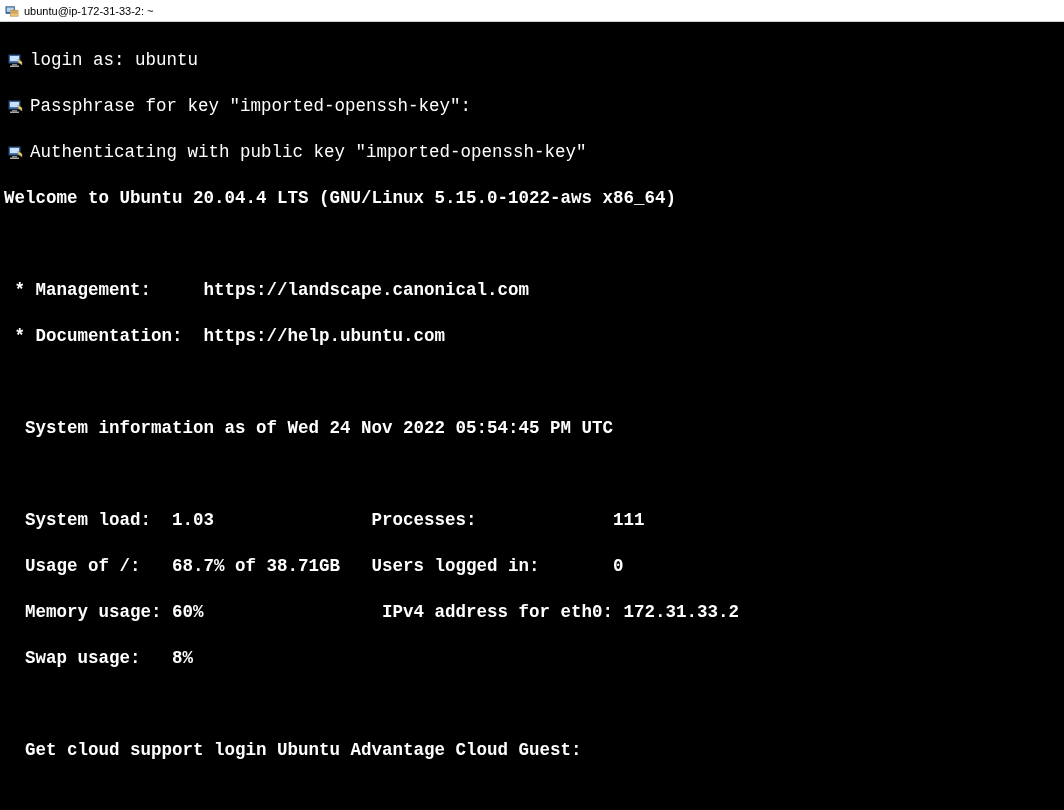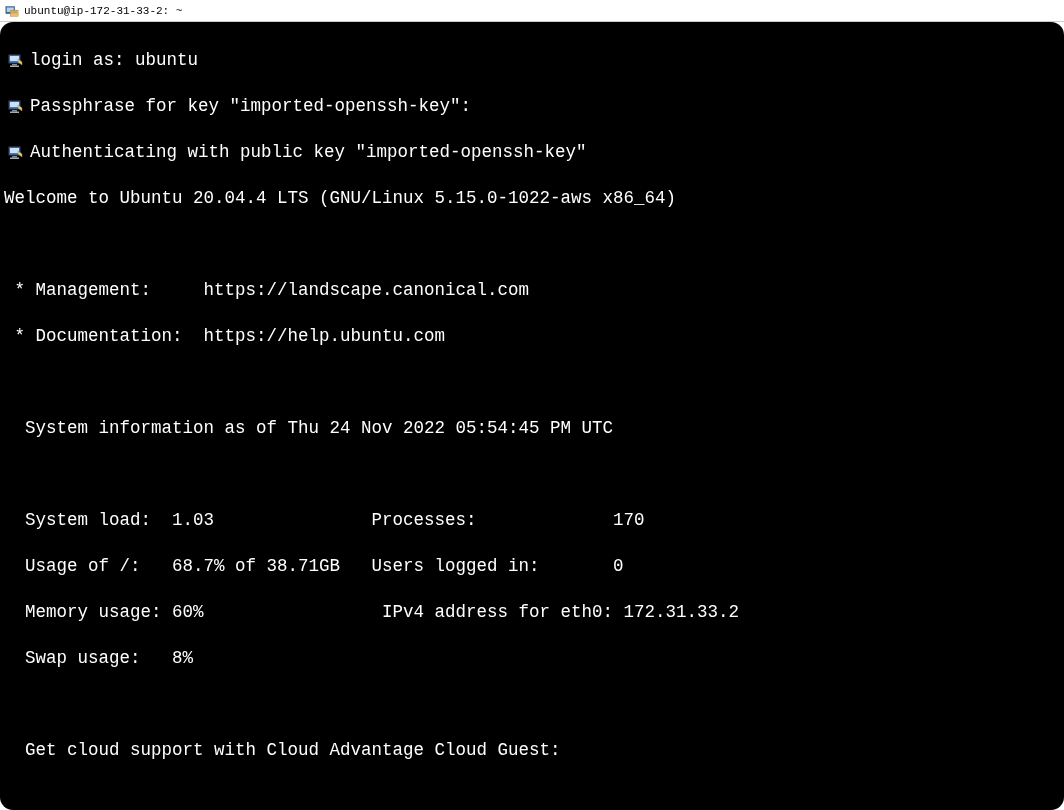--- a/index.html
+++ b/index.html
@@ -12,57 +12,56 @@
     }
     .title-bar {
       height: 22px;
       background: #fff;
       border-bottom: 1px solid #ccc;
       display: flex;
       align-items: center;
       padding-left: 4px;
       font-size: 11px;
       color: #000;
-      font-family: Liberation Mono, monospace;
+      font-family: Liberation Sans, sans-serif;
     }
     .title-icon {
       width: 16px;
       height: 16px;
       margin-right: 4px;
       display: inline-flex;
       align-items: center;
       justify-content: center;
     }
     .terminal {
       background: #000;
       width: 100%;
       height: calc(100% - 22px);
       padding: 4px 0 16px 0;
       font-size: 17.5px;
       line-height: 23px;
       color: #fff;
       white-space: pre;
       font-family: Consolas, "Courier New", monospace;
-      border-radius: 13px;
     }
     .line { display: block; }
     .line-with-icon {
       display: flex;
       align-items: center;
     }
     .computer-icon {
       width: 18px;
       height: 18px;
       display: inline-flex;
       align-items: center;
       justify-content: center;
       margin: 0 6px 0 6px;
       flex-shrink: 0;
     }
-    .indent-noicon { padding-left: 4px; }
+    .indent-noicon { padding-left: 4px; font-weight: bold; }
   </style>
 </head>
 <body>
 
 <div class="title-bar">
   <span class="title-icon">
     <svg viewBox="0 0 16 16" width="14" height="14">
       <rect x="1" y="3" width="10" height="8" fill="#3b6ea5" stroke="#1a3a5c" stroke-width="0.5"></rect>
       <rect x="2" y="4" width="8" height="5" fill="#b8d4f0"></rect>
       <rect x="6" y="7" width="9" height="7" fill="#e8c070" stroke="#a08040" stroke-width="0.5"></rect>
@@ -93,28 +92,28 @@
           <rect x="3" y="3" width="9" height="5" fill="#c8e0ff"></rect>
           <rect x="5" y="11" width="5" height="1.5" fill="#888"></rect>
           <rect x="3" y="12.5" width="9" height="1.5" fill="#aaa"></rect>
           <path d="M 11 6 L 15 9 L 15 12 L 11 9 Z" fill="#e8d080" stroke="#a88830" stroke-width="0.5"></path>
         </svg></span><span>Authenticating with public key "imported-openssh-key"</span></div>
 <span class="line indent-noicon">Welcome to Ubuntu 20.04.4 LTS (GNU/Linux 5.15.0-1022-aws x86_64)</span>
 <span class="line indent-noicon"> </span>
 <span class="line indent-noicon"> * Management:     https://landscape.canonical.com</span>
 <span class="line indent-noicon"> * Documentation:  https://help.ubuntu.com</span>
 <span class="line indent-noicon"> </span>
-<span class="line indent-noicon">  System information as of Thu 24 Nov 2022 05:54:45 PM UTC</span>
+<span class="line indent-noicon">  System information as of Wed 24 Nov 2022 05:54:45 PM UTC</span>
 <span class="line indent-noicon"> </span>
-<span class="line indent-noicon">  System load:  1.03               Processes:             170</span>
+<span class="line indent-noicon">  System load:  1.03               Processes:             111</span>
 <span class="line indent-noicon">  Usage of /:   68.7% of 38.71GB   Users logged in:       0</span>
 <span class="line indent-noicon">  Memory usage: 60%                 IPv4 address for eth0: 172.31.33.2</span>
 <span class="line indent-noicon">  Swap usage:   8%</span>
 <span class="line indent-noicon"> </span>
-<span class="line indent-noicon">  Get cloud support with Cloud Advantage Cloud Guest:</span>
+<span class="line indent-noicon">  Get cloud support login Ubuntu Advantage Cloud Guest:</span>
 
 
 
 
 
 
 
 
 
 

